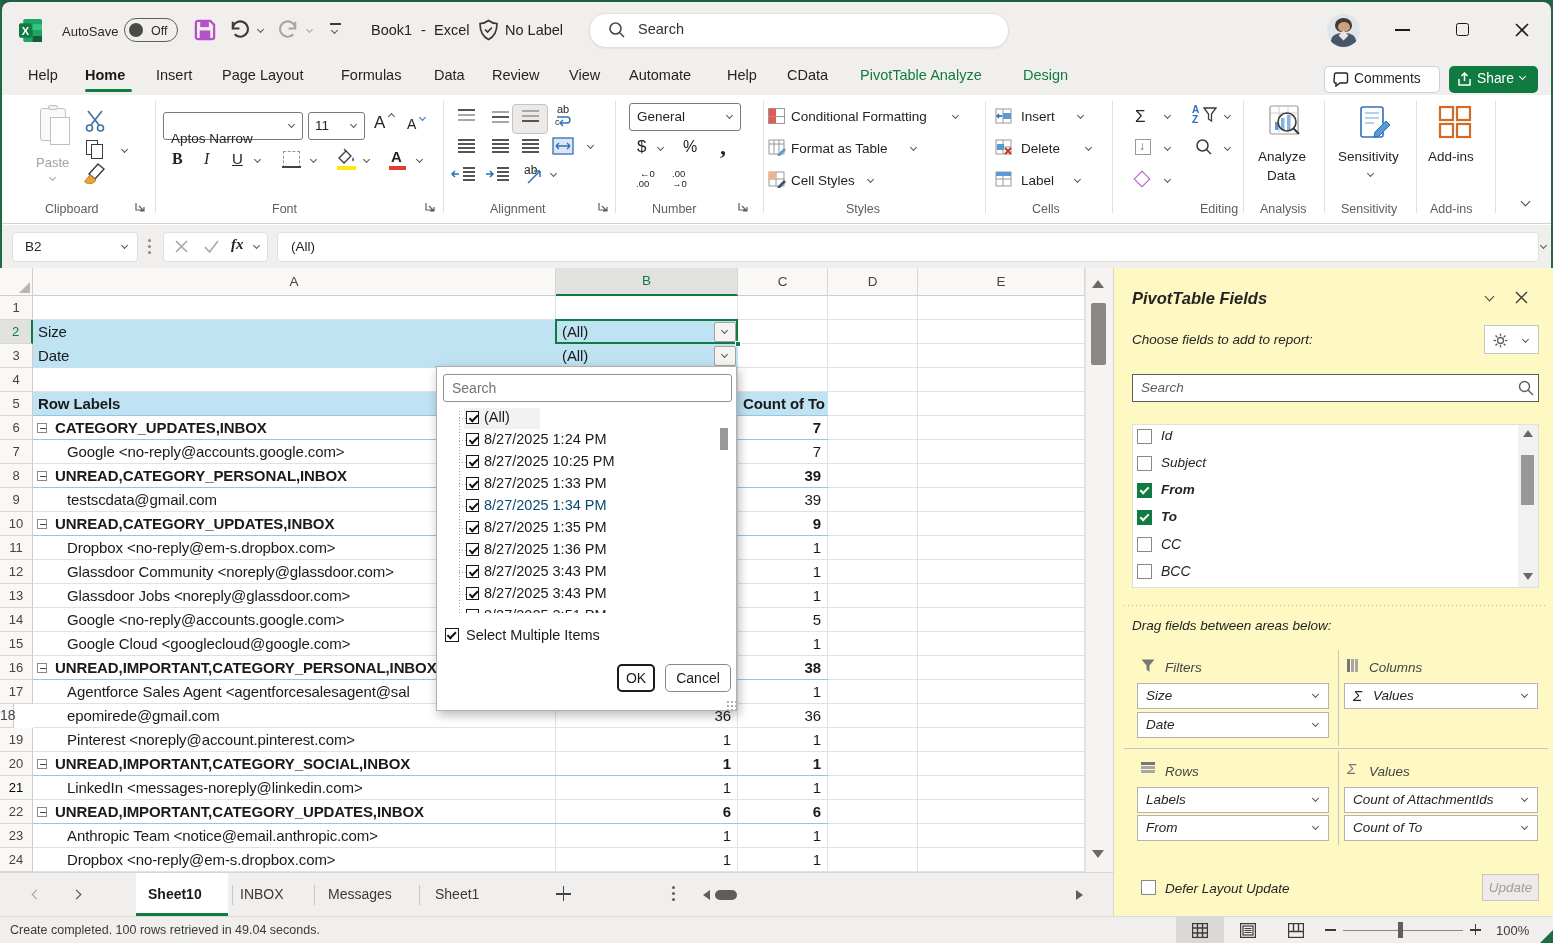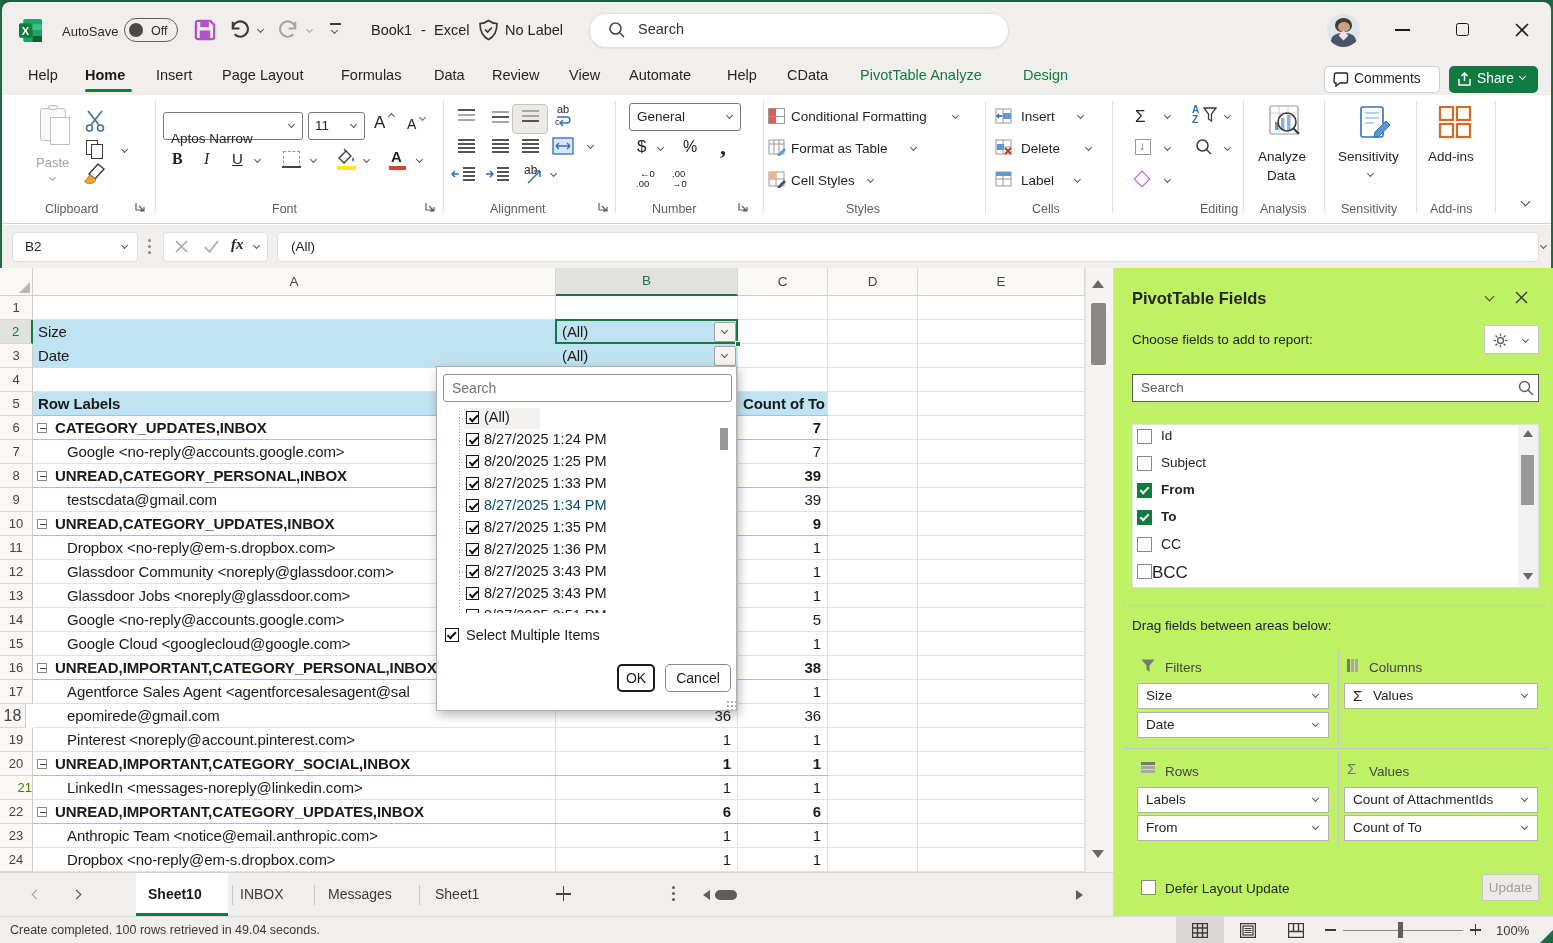--- a/index.html
+++ b/index.html
@@ -388,24 +388,24 @@
     <div class="abs" style="left:0;top:196px;width:33px;height:24px;background:#f9f8f7;border-right:1px solid #cfcdcb;border-bottom:1px solid #d8d6d4;text-align:center;font-size:13px;color:#454442;line-height:23px;">8</div>
     <div class="abs" style="left:0;top:220px;width:33px;height:24px;background:#f9f8f7;border-right:1px solid #cfcdcb;border-bottom:1px solid #d8d6d4;text-align:center;font-size:13px;color:#454442;line-height:23px;">9</div>
     <div class="abs" style="left:0;top:244px;width:33px;height:24px;background:#f9f8f7;border-right:1px solid #cfcdcb;border-bottom:1px solid #d8d6d4;text-align:center;font-size:13px;color:#454442;line-height:23px;">10</div>
     <div class="abs" style="left:0;top:268px;width:33px;height:24px;background:#f9f8f7;border-right:1px solid #cfcdcb;border-bottom:1px solid #d8d6d4;text-align:center;font-size:13px;color:#454442;line-height:23px;">11</div>
     <div class="abs" style="left:0;top:292px;width:33px;height:24px;background:#f9f8f7;border-right:1px solid #cfcdcb;border-bottom:1px solid #d8d6d4;text-align:center;font-size:13px;color:#454442;line-height:23px;">12</div>
     <div class="abs" style="left:0;top:316px;width:33px;height:24px;background:#f9f8f7;border-right:1px solid #cfcdcb;border-bottom:1px solid #d8d6d4;text-align:center;font-size:13px;color:#454442;line-height:23px;">13</div>
     <div class="abs" style="left:0;top:340px;width:33px;height:24px;background:#f9f8f7;border-right:1px solid #cfcdcb;border-bottom:1px solid #d8d6d4;text-align:center;font-size:13px;color:#454442;line-height:23px;">14</div>
     <div class="abs" style="left:0;top:364px;width:33px;height:24px;background:#f9f8f7;border-right:1px solid #cfcdcb;border-bottom:1px solid #d8d6d4;text-align:center;font-size:13px;color:#454442;line-height:23px;">15</div>
     <div class="abs" style="left:0;top:388px;width:33px;height:24px;background:#f9f8f7;border-right:1px solid #cfcdcb;border-bottom:1px solid #d8d6d4;text-align:center;font-size:13px;color:#454442;line-height:23px;">16</div>
     <div class="abs" style="left:0;top:412px;width:33px;height:24px;background:#f9f8f7;border-right:1px solid #cfcdcb;border-bottom:1px solid #d8d6d4;text-align:center;font-size:13px;color:#454442;line-height:23px;">17</div>
-    <div class="abs" style="left:0;top:436px;width:26px;height:24px;background:#f9f8f7;border-right:1px solid #cfcdcb;border-bottom:1px solid #d8d6d4;text-align:center;font-size:16px;color:#454442;line-height:23px;">18</div>
+    <div class="abs" style="left:0;top:436px;width:14px;height:24px;background:#f9f8f7;border-right:1px solid #cfcdcb;border-bottom:1px solid #d8d6d4;text-align:center;font-size:14px;color:#454442;line-height:23px;">18</div>
     <div class="abs" style="left:0;top:460px;width:33px;height:24px;background:#f9f8f7;border-right:1px solid #cfcdcb;border-bottom:1px solid #d8d6d4;text-align:center;font-size:13px;color:#454442;line-height:23px;">19</div>
     <div class="abs" style="left:0;top:484px;width:33px;height:24px;background:#f9f8f7;border-right:1px solid #cfcdcb;border-bottom:1px solid #d8d6d4;text-align:center;font-size:13px;color:#454442;line-height:23px;">20</div>
-    <div class="abs" style="left:0;top:508px;width:33px;height:24px;background:#f9f8f7;border-right:1px solid #cfcdcb;border-bottom:1px solid #d8d6d4;text-align:right;font-size:13px;color:#4d7c0f;line-height:23px;">21</div>
+    <div class="abs" style="left:0;top:508px;width:33px;height:24px;background:#f9f8f7;border-right:1px solid #cfcdcb;border-bottom:1px solid #d8d6d4;text-align:center;font-size:13px;color:#000000;line-height:23px;">21</div>
     <div class="abs" style="left:0;top:532px;width:33px;height:24px;background:#f9f8f7;border-right:1px solid #cfcdcb;border-bottom:1px solid #d8d6d4;text-align:center;font-size:13px;color:#454442;line-height:23px;">22</div>
     <div class="abs" style="left:0;top:556px;width:33px;height:24px;background:#f9f8f7;border-right:1px solid #cfcdcb;border-bottom:1px solid #d8d6d4;text-align:center;font-size:13px;color:#454442;line-height:23px;">23</div>
     <div class="abs" style="left:0;top:580px;width:33px;height:24px;background:#f9f8f7;border-right:1px solid #cfcdcb;border-bottom:1px solid #d8d6d4;text-align:center;font-size:13px;color:#454442;line-height:23px;">24</div>
   </div>
 
   <div class="abs" style="left:33px;top:28px;width:1052px;height:576px;background:repeating-linear-gradient(to bottom, transparent 0 23px, #e2e2e2 23px 24px);"></div>
   <div class="vline" style="left:555px;top:28px;height:576px;"></div>
   <div class="vline" style="left:737px;top:28px;height:576px;"></div>
   <div class="vline" style="left:827px;top:28px;height:576px;"></div>
   <div class="vline" style="left:917px;top:28px;height:576px;"></div>
@@ -524,21 +524,21 @@
     <div class="txt" style="left:41px;top:2px;font-size:14.5px;color:#1a1a1a;">(All)</div>
     <div class="abs" style="left:16px;top:33px;width:7px;height:1px;background:repeating-linear-gradient(to right,#a6a4a2 0 1px,transparent 1px 3px);"></div>
     <div class="abs" style="left:23px;top:26px;width:13px;height:13px;border:1.6px solid #1b1a19;background:#fff;">
           <span class="ckb" style="position:absolute;left:1.5px;top:2.5px;"></span>
         </div>
     <div class="txt" style="left:41px;top:24px;font-size:14.5px;color:#1a1a1a;">8/27/2025 1:24 PM</div>
     <div class="abs" style="left:16px;top:55px;width:7px;height:1px;background:repeating-linear-gradient(to right,#a6a4a2 0 1px,transparent 1px 3px);"></div>
     <div class="abs" style="left:23px;top:48px;width:13px;height:13px;border:1.6px solid #1b1a19;background:#fff;">
           <span class="ckb" style="position:absolute;left:1.5px;top:2.5px;"></span>
         </div>
-    <div class="txt" style="left:41px;top:46px;font-size:14.5px;color:#1a1a1a;">8/20/2025 1:25 PM</div>
+    <div class="txt" style="left:41px;top:46px;font-size:14.5px;color:#1a1a1a;">8/27/2025 10:25 PM</div>
     <div class="abs" style="left:16px;top:77px;width:7px;height:1px;background:repeating-linear-gradient(to right,#a6a4a2 0 1px,transparent 1px 3px);"></div>
     <div class="abs" style="left:23px;top:70px;width:13px;height:13px;border:1.6px solid #1b1a19;background:#fff;">
           <span class="ckb" style="position:absolute;left:1.5px;top:2.5px;"></span>
         </div>
     <div class="txt" style="left:41px;top:68px;font-size:14.5px;color:#1a1a1a;">8/27/2025 1:33 PM</div>
     <div class="abs" style="left:16px;top:99px;width:7px;height:1px;background:repeating-linear-gradient(to right,#a6a4a2 0 1px,transparent 1px 3px);"></div>
     <div class="abs" style="left:23px;top:92px;width:13px;height:13px;border:1.6px solid #1b1a19;background:#fff;">
           <span class="ckb" style="position:absolute;left:1.5px;top:2.5px;"></span>
         </div>
     <div class="txt" style="left:41px;top:90px;font-size:14.5px;color:#0c4a6e;">8/27/2025 1:34 PM</div>
@@ -573,21 +573,21 @@
         <span class="ckb" style="position:absolute;left:1px;top:2.5px;"></span>
       </div>
   <div class="txt" style="left:29px;top:260px;font-size:14.5px;color:#1a1a1a;">Select Multiple Items</div>
   <div class="abs" style="left:180px;top:297px;width:38px;height:28px;border:2px solid #1b1a19;border-radius:5px;background:#fff;text-align:center;font-size:14px;line-height:24px;color:#1a1a1a;">OK</div>
   <div class="abs" style="left:228px;top:297px;width:66px;height:28px;border:1px solid #8a8886;border-radius:5px;background:#fff;text-align:center;font-size:14px;line-height:26px;color:#1a1a1a;">Cancel</div>
   <div class="abs" style="left:290px;top:334px;width:2px;height:2px;background:#b0aeac;box-shadow:4px 4px 0 #b0aeac, 4px 0 0 #b0aeac, 0 4px 0 #b0aeac, 8px 8px 0 #b0aeac, 8px 4px 0 #b0aeac, 4px 8px 0 #b0aeac, 8px 0 0 #b0aeac, 0 8px 0 #b0aeac;"></div>
 </div>
 </div>
 
 <div id="pane">
-<div class="abs" style="left:1113px;top:268px;width:440px;height:648px;background:#bef264;border-left:1px solid #d8d6d4;">
+<div class="abs" style="left:1113px;top:268px;width:440px;height:648px;background:#fef9c3;border-left:1px solid #d8d6d4;font-style:italic;">
   <div class="txt" style="left:18px;top:21px;font-size:16.5px;font-weight:bold;color:#252423;">PivotTable Fields</div>
   <span class="chv abs" style="left:372px;top:25px;"></span>
   <svg class="abs" style="left:401px;top:23px;" width="13" height="13" viewBox="0 0 13 13">
         <path d="M1 1 L12 12 M12 1 L1 12" stroke="#3b3a39" stroke-width="1.4"></path>
       </svg>
   <div class="txt" style="left:18px;top:64px;font-size:13.5px;color:#252423;">Choose fields to add to report:</div>
   <div class="abs" style="left:370px;top:57px;width:55px;height:29px;background:#fff;border:1px solid #c8c6c4;">
     <svg class="abs" style="left:8px;top:7px;" width="15" height="15" viewBox="0 0 15 15">
           <circle cx="7.5" cy="7.5" r="3" fill="none" stroke="#605e5c" stroke-width="1.3"></circle>
           <g stroke="#605e5c" stroke-width="1.3">
@@ -618,21 +618,21 @@
         <span class="ck" style="position:absolute;left:2px;top:3px;"></span>
       </div>
   <div class="txt" style="left:47px;top:214px;font-size:13.5px;font-weight:bold;color:#252423;">From</div>
   <div class="abs" style="left:23px;top:242px;width:15px;height:15px;background:#107c41;border:1px solid #107c41;">
         <span class="ck" style="position:absolute;left:2px;top:3px;"></span>
       </div>
   <div class="txt" style="left:47px;top:241px;font-size:13.5px;font-weight:bold;color:#252423;">To</div>
   <div class="abs" style="left:23px;top:269px;width:15px;height:15px;background:#fff;border:1px solid #8a8886;"></div>
   <div class="txt" style="left:47px;top:268px;font-size:14px;color:#252423;">CC</div>
   <div class="abs" style="left:23px;top:296px;width:15px;height:15px;background:#fff;border:1px solid #8a8886;"></div>
-  <div class="txt" style="left:38px;top:295px;font-size:17px;color:#252423;">BCC</div>
+  <div class="txt" style="left:47px;top:295px;font-size:14px;color:#252423;">BCC</div>
   <div class="abs" style="left:404px;top:157px;width:20px;height:162px;background:#f1f1f1;"></div>
   <div class="abs" style="left:409px;top:162px;width:0;height:0;border-left:5px solid transparent;border-right:5px solid transparent;border-bottom:7px solid #6b6967;"></div>
   <div class="abs" style="left:407px;top:187px;width:13px;height:50px;background:#9a9896;"></div>
   <div class="abs" style="left:409px;top:305px;width:0;height:0;border-left:5px solid transparent;border-right:5px solid transparent;border-top:7px solid #6b6967;"></div>
   <div class="abs" style="left:10px;top:337px;width:424px;height:1px;background:repeating-linear-gradient(to right,#b8b6b4 0 1px,transparent 1px 4px);"></div>
   <div class="txt" style="left:18px;top:350px;font-size:13.5px;color:#252423;">Drag fields between areas below:</div>
   <div class="abs" style="left:224px;top:382px;width:1px;height:96px;background:#c8c6c4;"></div>
   <div class="abs" style="left:10px;top:480px;width:424px;height:1px;background:#c8c6c4;"></div>
   <div class="abs" style="left:224px;top:483px;width:1px;height:94px;background:#c8c6c4;"></div>
   <svg class="abs" style="left:27px;top:391px;" width="14" height="13" viewBox="0 0 14 13">

